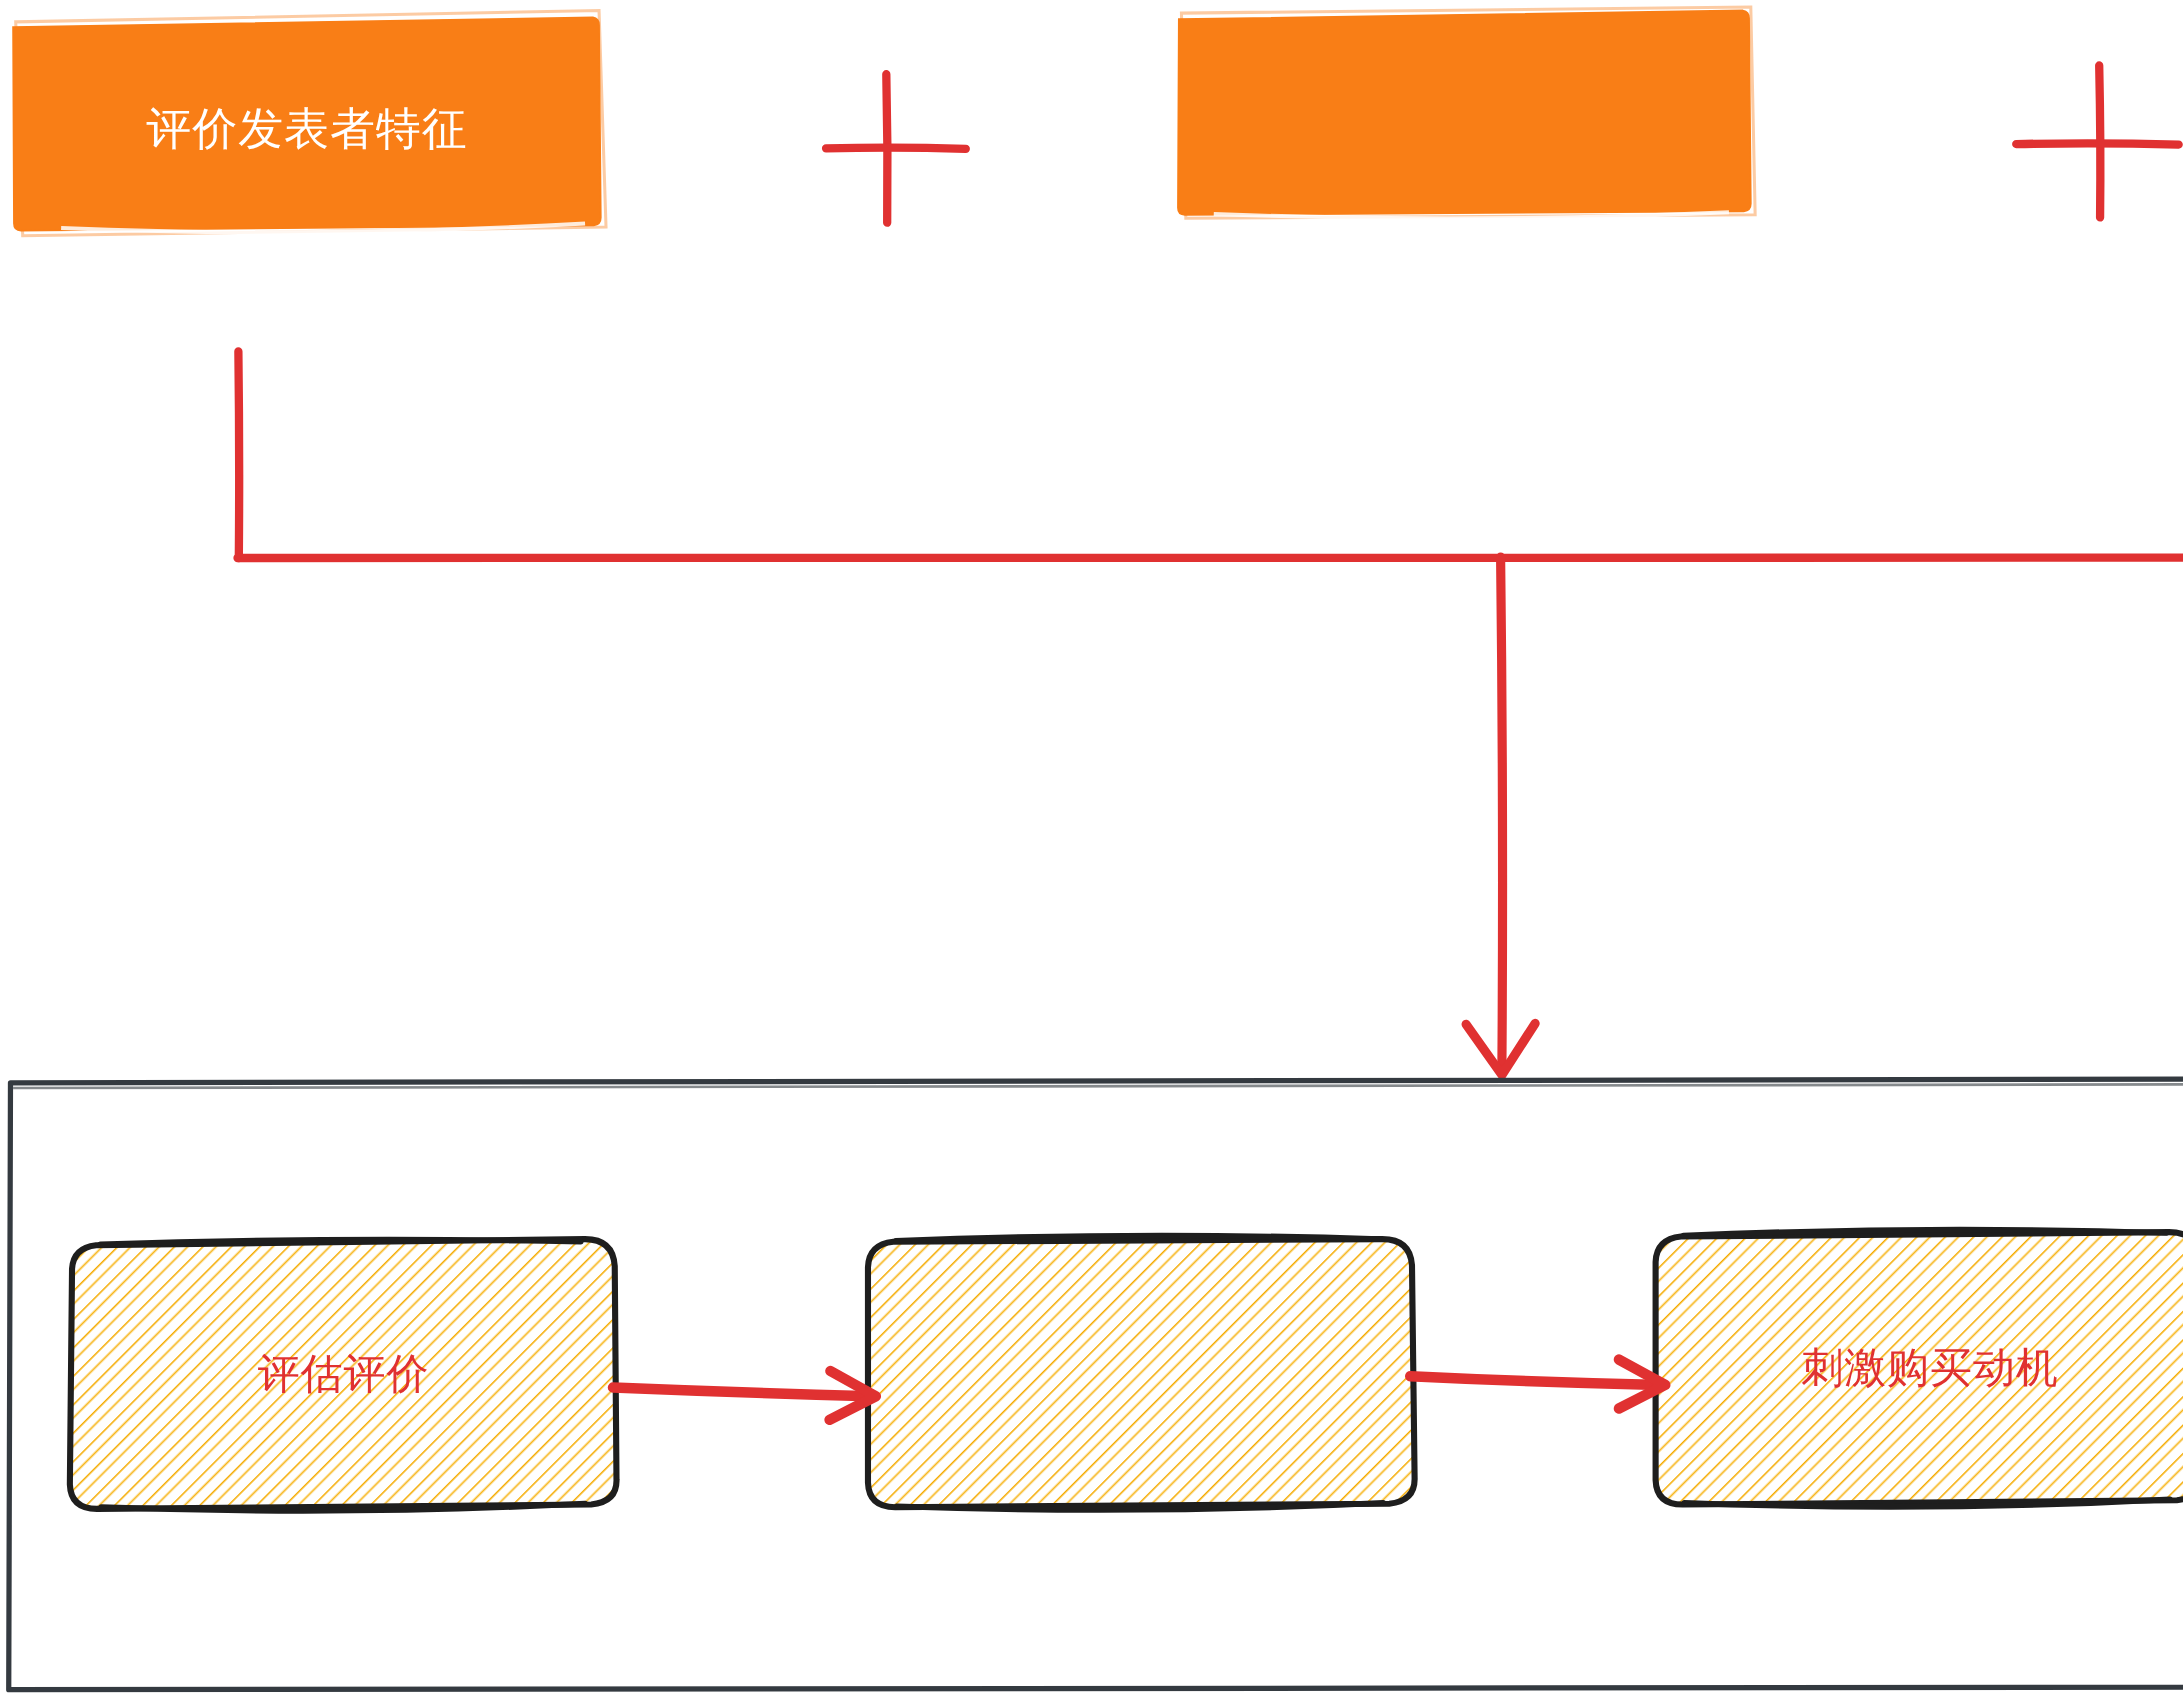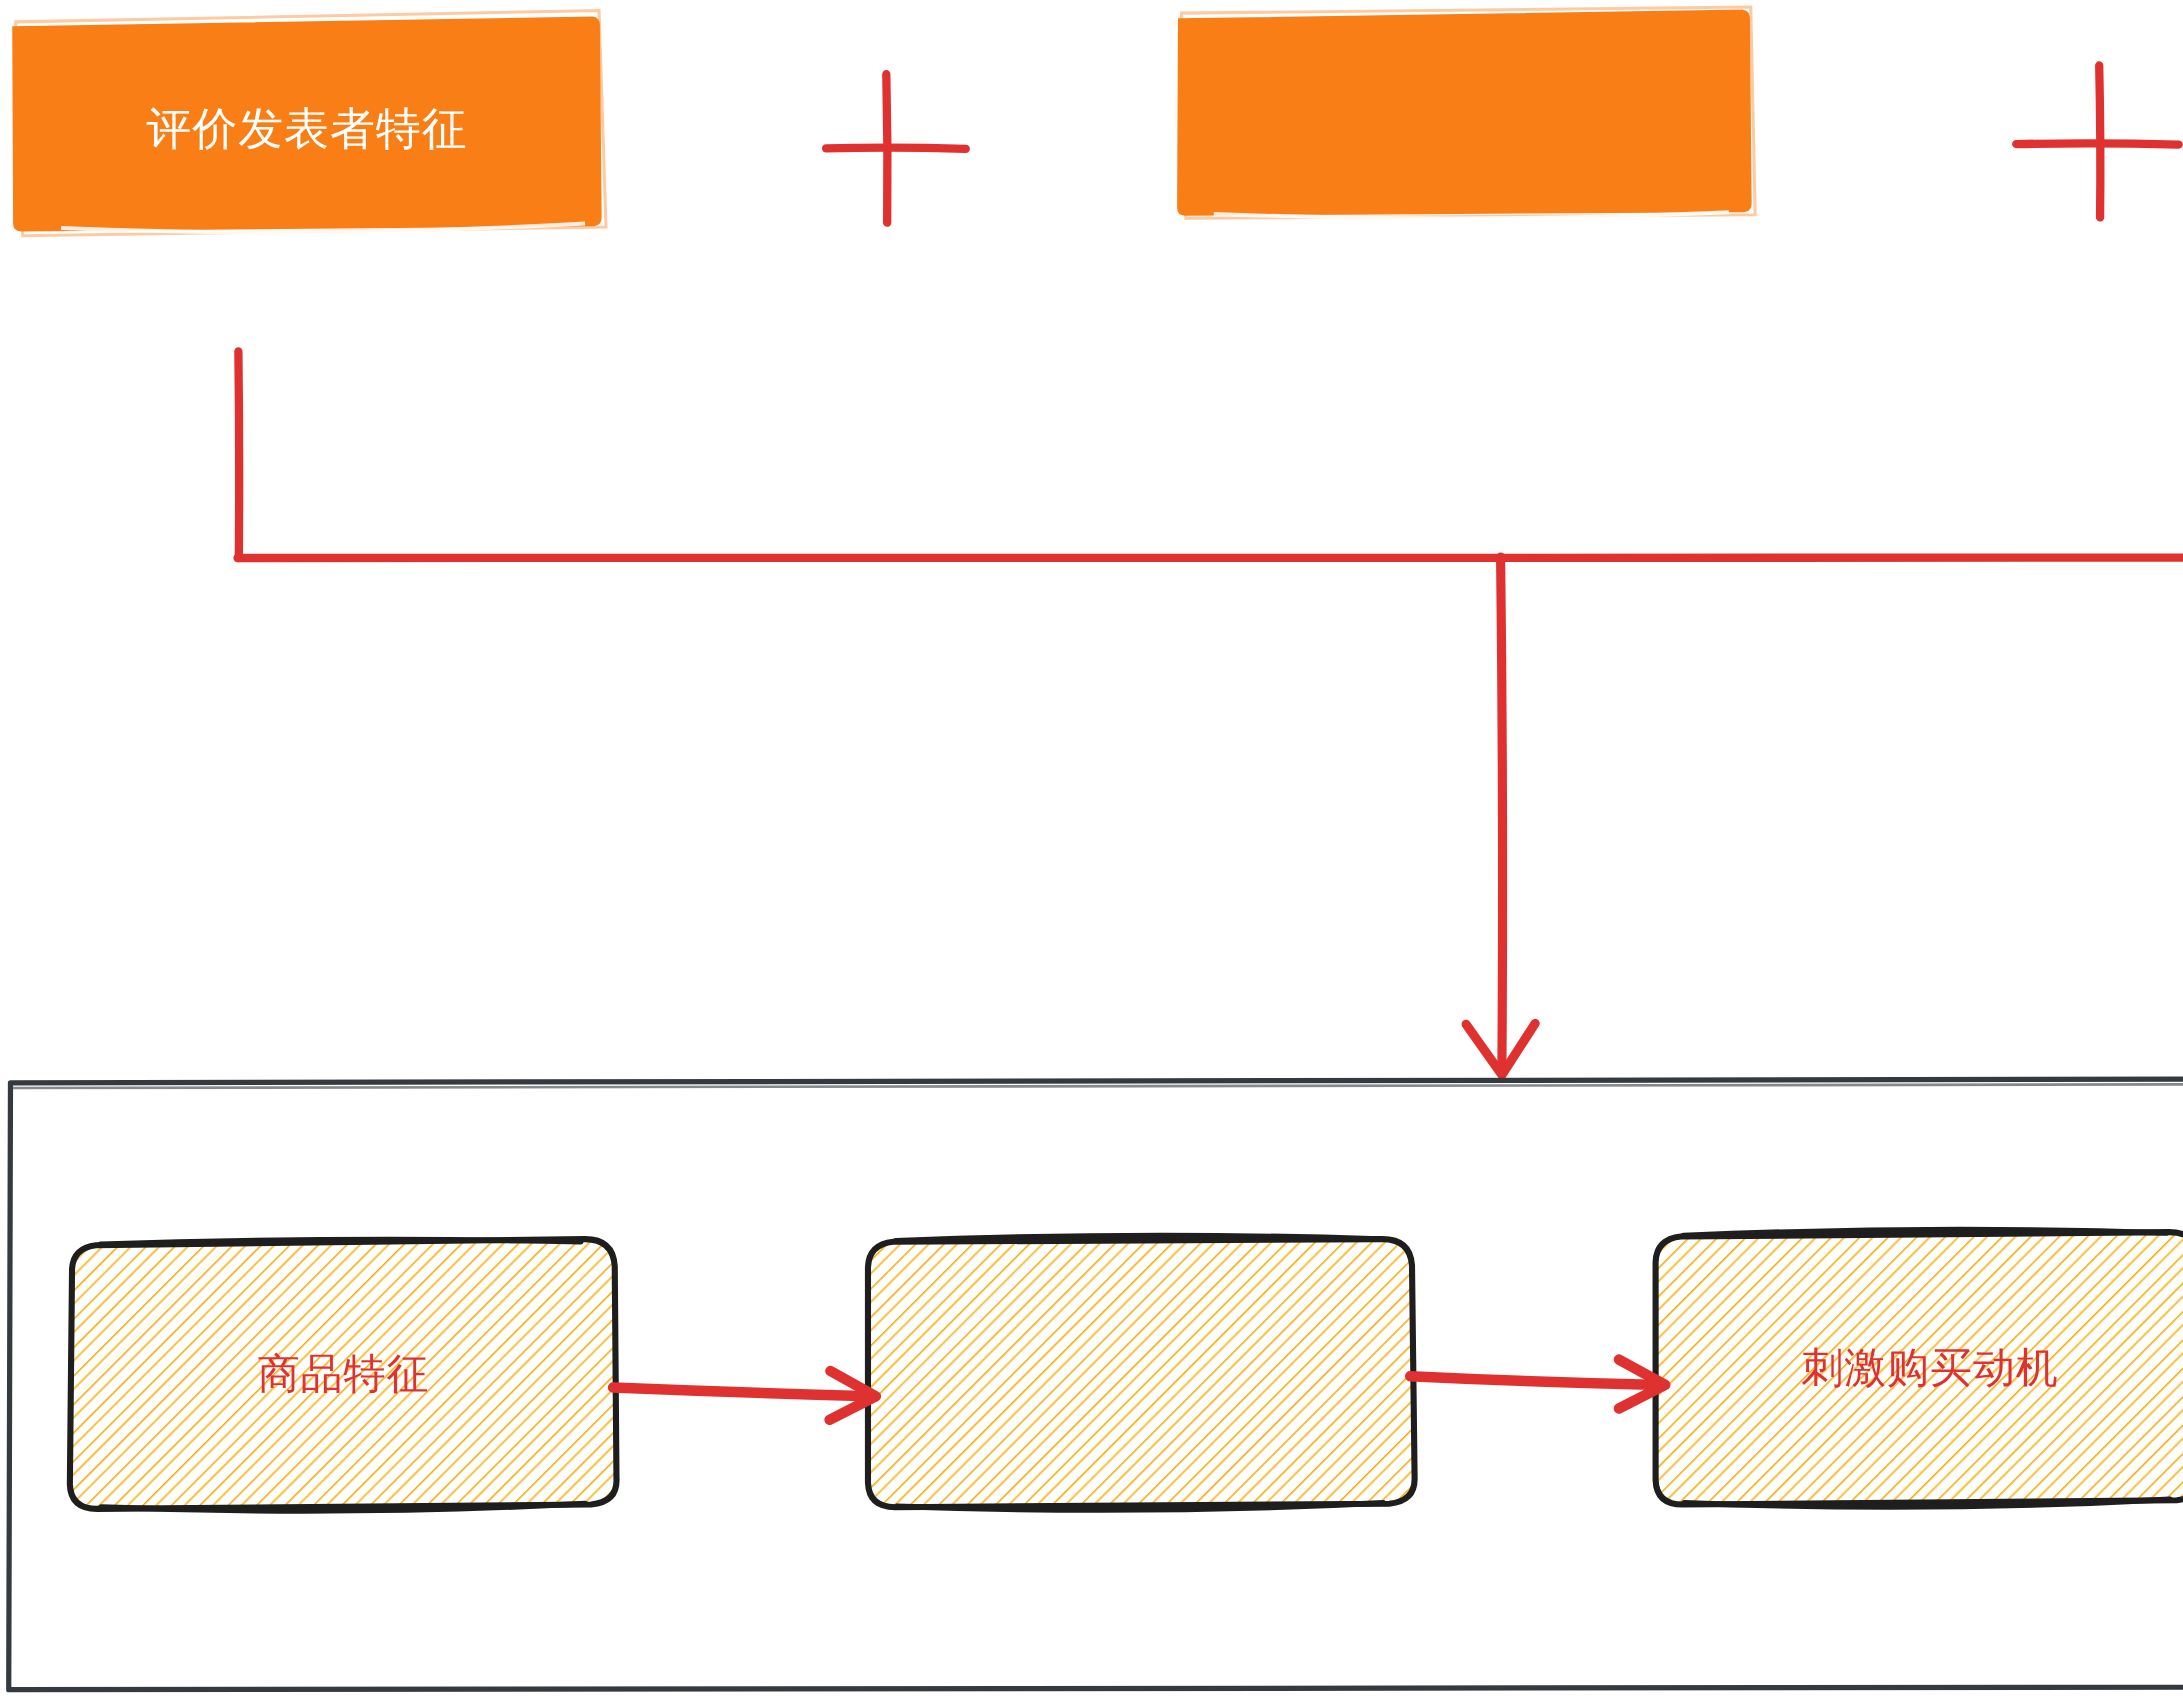--- a/index.html
+++ b/index.html
@@ -159,19 +159,19 @@
 
     <g>
       <path d="M 5038 3106 Q 5320 3118 5602 3124" fill="none" stroke="#e03131" stroke-width="24" stroke-linecap="round"></path>
       <path d="M 5508 3066 L 5614 3124 L 5508 3178" fill="none" stroke="#e03131" stroke-width="24" stroke-linecap="round" stroke-linejoin="round"></path>
     </g>
   </svg>
 
   <div class="node-label orange-label" style="left:13px; top:27px; width:588px; height:203px;text-align:center;">评价发表者特征</div>
 
 
-  <div class="node-label flow-label" style="left:70px; top:1239px; width:547px; height:270px;">商品特征</div>
+  <div class="node-label flow-label" style="left:70px; top:1239px; width:547px; height:270px;">评估评价</div>
 
 
   <div class="node-label flow-label" style="left:1656px; top:1232px; width:548px; height:272px;">刺激购买动机</div>
 
 </div>
 
 
 </body></html>

